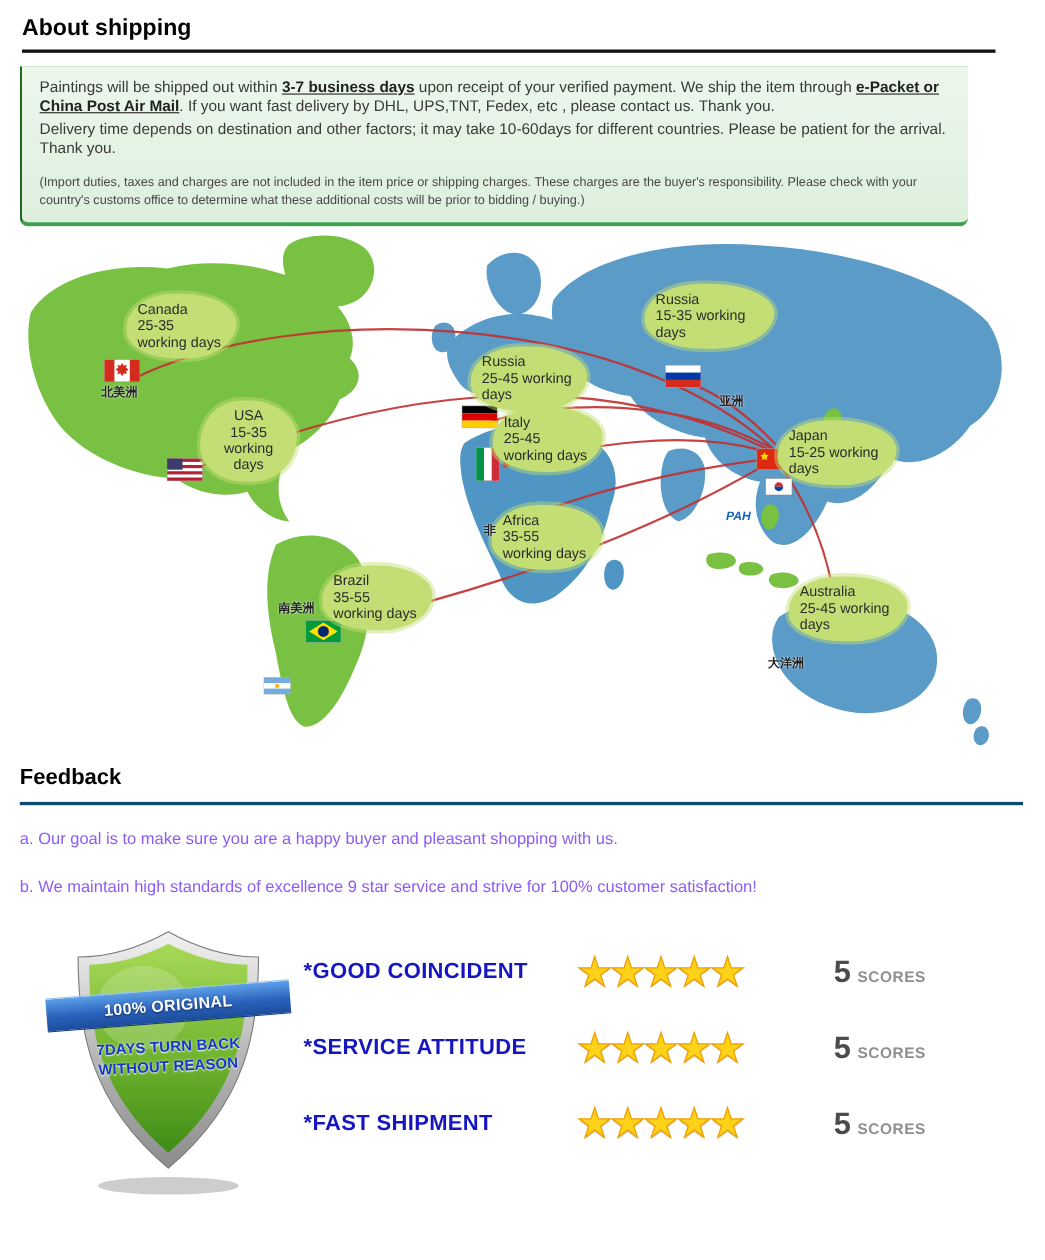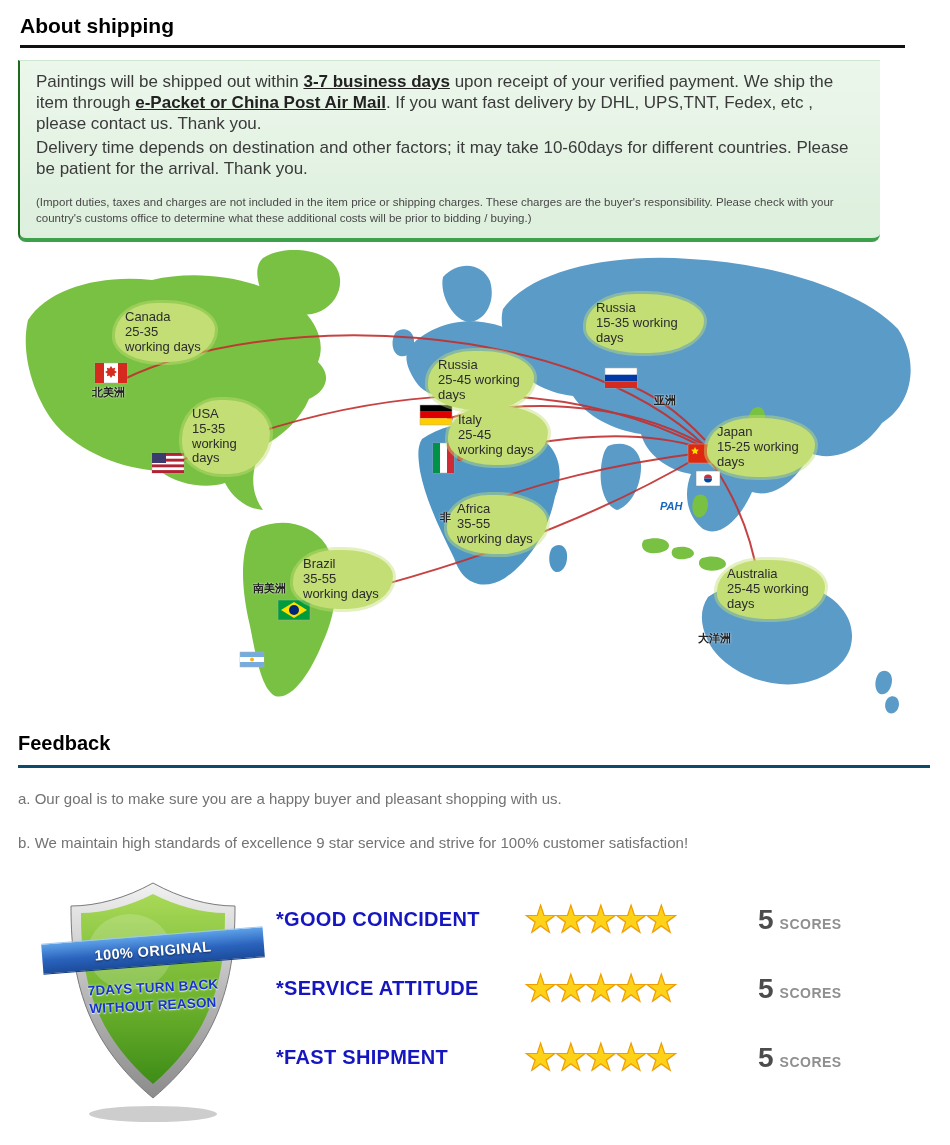--- a/index.html
+++ b/index.html
@@ -14,53 +14,53 @@
   
   .notice-box {
     margin: 12px 0 0 18px; width: 862px;
     padding: 10px 16px 12px;
     background: linear-gradient(180deg, #ecf7ec 0%, #ddefdd 100%);
     border-left: 2px solid #1e6b1e;
     border-bottom: 4px solid #3da04b;
     border-top: 1px solid #cfe8cf;
     border-radius: 0 0 8px 8px;
   }
-  .notice-text { margin: 0 0 3px; font-size: 17px; line-height: 1.24; color: #3a3a3a; }
+  .notice-text { margin: 0 0 3px; font-size: 14px; line-height: 1.24; color: #3a3a3a; }
   .bu { font-weight: bold; text-decoration: underline; color: #222; }
   .fine-print { margin: 16px 0 0; font-size: 11.5px; line-height: 1.35; color: #474747; max-width: 800px; }
 
   
   .map { position: relative; width: 930px; height: 468px; margin: 6px 0 0 10px; }
   .map-svg { position: absolute; left: 0; top: 0; }
   .bubble {
     position: absolute; background: #c3de74;
     border-radius: 46% 54% 50% 50% / 58% 50% 60% 46%;
     padding: 7px 10px 8px; font-size: 13px; line-height: 1.12; color: #2c2c2c;
     box-shadow: 0 0 0 3px rgba(195,222,116,.45);
   }
   .b-country { font-size: 13px; }
   .b0 { left: 105px; top: 55px;  width: 100px; }
-  .b1 { left: 172px; top: 152px; width: 88px; }
+  .b1 { left: 172px; top: 152px; width: 88px; text-align: center; }
   .b2 { left: 576px; top: 46px;  width: 118px; }
   .b3 { left: 418px; top: 103px; width: 106px; }
   .b4 { left: 438px; top: 158px; width: 100px; }
   .b5 { left: 697px; top: 170px; width: 108px; }
   .b6 { left: 437px; top: 247px; width: 100px; }
   .b7 { left: 283px; top: 302px; width: 100px; }
   .b8 { left: 707px; top: 312px; width: 108px; }
   .rlabel { position: absolute; font-size: 11px; font-weight: bold; color: #222; text-shadow: 0 0 2px #fff; }
   .rl-na { left: 82px;  top: 137px; }
   .rl-sa { left: 243px; top: 333px; }
   .rl-as { left: 644px; top: 145px; }
   .rl-oc { left: 688px; top: 383px; }
   .rl-af { left: 430px; top: 262px; }
   .rl-ph { left: 650px; top: 252px; color: #1565c0; font-style: italic; }
 
   
-  .fb-line { margin: 22px 0 0 18px; font-size: 15px; color: #737373; }
+  .fb-line { margin: 22px 0 0 18px; font-size: 15px; color: #8b5cf6; }
   .fb-line.second { margin-top: 27px; }
   .fb-visual { display: flex; align-items: flex-start; margin: 26px 0 0 58px; }
 
   .shield { position: relative; width: 190px; height: 248px; flex: none; }
   .ribbon {
     position: absolute; left: -16px; right: -16px; top: 58px; height: 31px;
     background: linear-gradient(180deg, #5da0e8 0%, #2a63bd 55%, #1c4c9c 100%);
     border-top: 1px solid #9cc8f4; border-bottom: 1px solid #123a7d;
     transform: rotate(-4.5deg);
     display: flex; align-items: center; justify-content: center;

